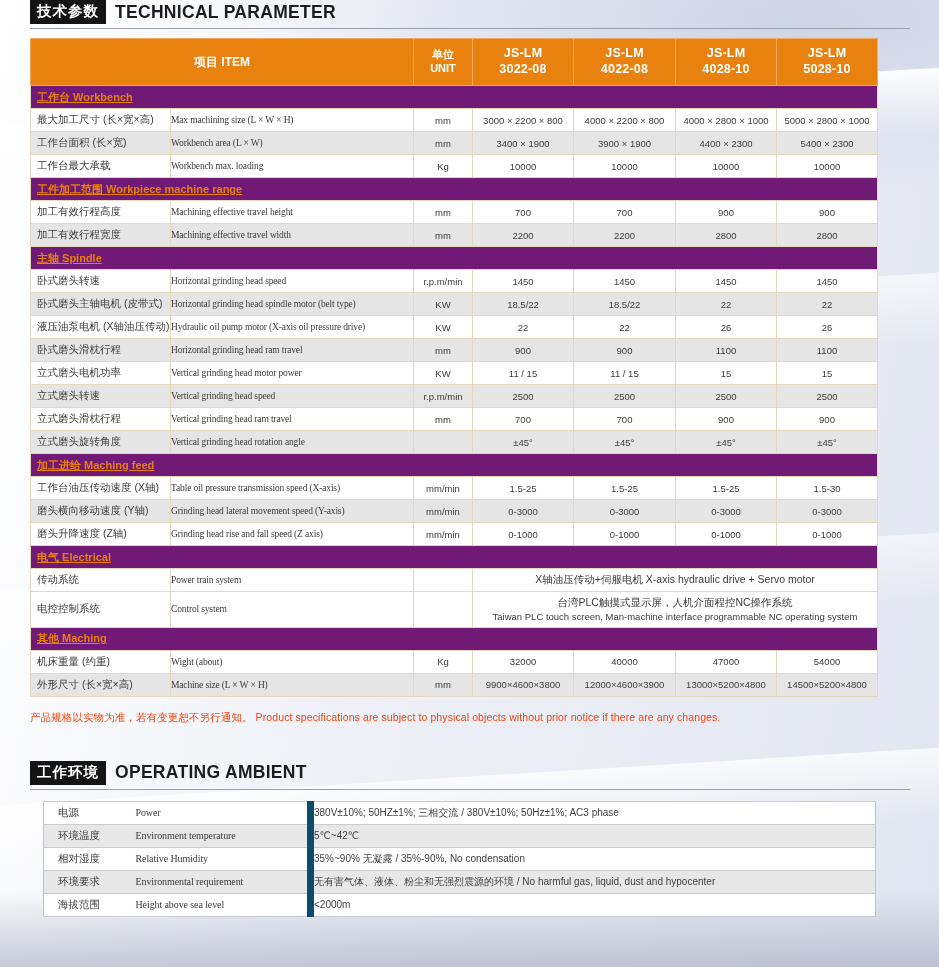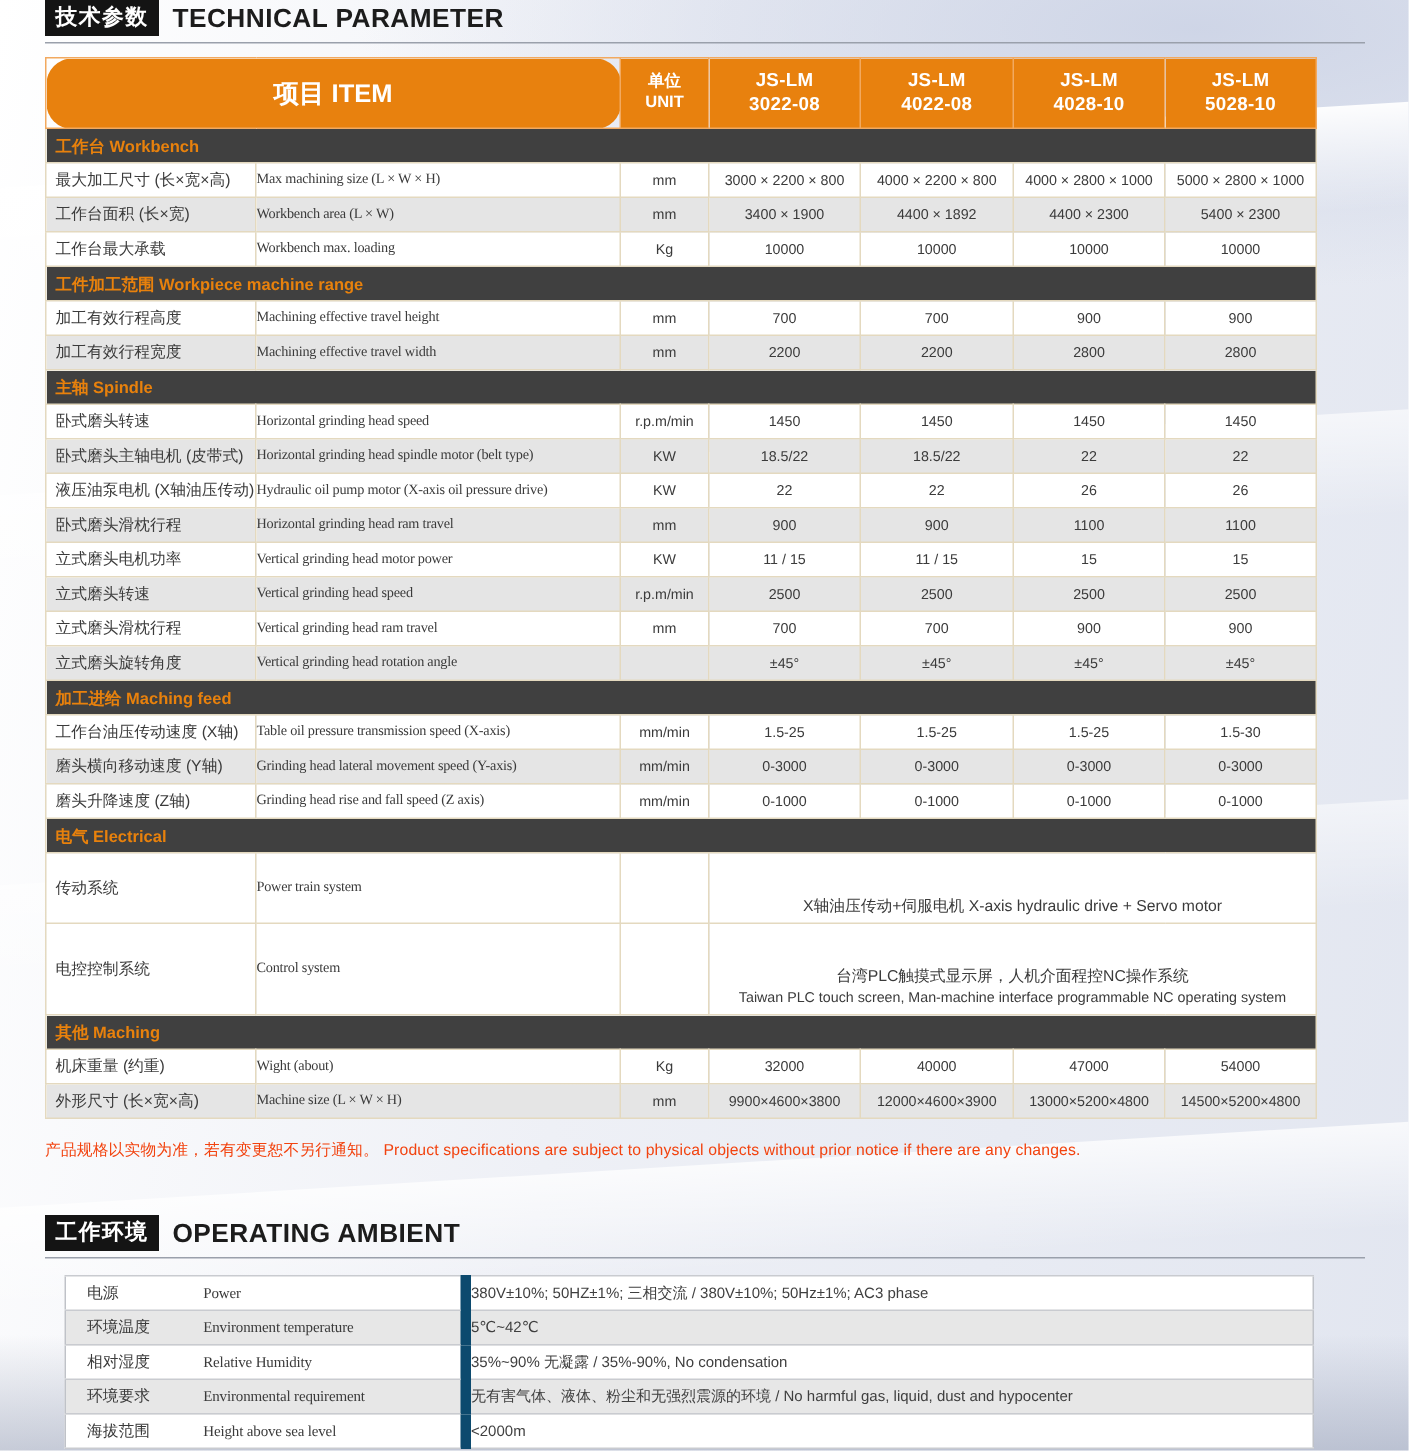--- a/index.html
+++ b/index.html
@@ -23,35 +23,35 @@
     gap: 9px; padding-bottom: 4px; border-bottom: 1px solid #9aa0ab; }
   .badge { background: #141414; color: #fff; font-weight: bold; font-size: 14.5px;
     padding: 2px 7px 3px; letter-spacing: 1px; }
   .sh-title { font-size: 17.5px; font-weight: bold; color: #1c1c1c; letter-spacing: .3px; }
 
   table { border-collapse: collapse; table-layout: fixed; }
   .tech-table { width: 847px; margin: 9px 0 0 30px; }
   .tech-table th, .tech-table td { border: 1px solid #e4d9bf; overflow: hidden; white-space: nowrap; }
   .tech-table thead th { background: #e8810e; color: #fff; height: 47px;
     border: 1px solid #f2a95f; text-align: center; vertical-align: middle; }
-  .th-item { font-size: 17px; font-weight: bold; border-radius: 17px; }
+  .th-item { font-size: 12px; font-weight: bold; }
   .th-unit div { font-size: 11px; font-weight: bold; line-height: 1.25; }
   .th-model div { font-size: 12.5px; font-weight: bold; line-height: 1.25; letter-spacing: .2px; }
 
-  tr.section-row td { background: #404040; color: #e8810c; font-weight: bold;
-    font-size: 11px; height: 23px; padding-left: 6px; text-align: left; }
+  tr.section-row td { background: #701a75; color: #e8810c; font-weight: bold;
+    font-size: 11px; height: 23px; padding-left: 6px; text-align: left; text-decoration: underline; }
   tr.data-row { background: #ffffff; }
   tr.data-row.alt { background: #e5e5e5; }
   tr.data-row td { height: 23px; color: #3b3b3b; }
   td.cn { font-size: 10.5px; padding-left: 6px; text-align: left; }
   td.en { font-size: 9.5px; letter-spacing: -0.15px; text-align: left; color: #3f3f3f; font-family: Liberation Serif, serif; }
   td.unit { font-size: 9.5px; text-align: center; color: #444; margin-top: 24px; }
   td.val { font-size: 9.5px; text-align: center; color: #4a4a4a; }
   td.val.span div { line-height: 1.45; white-space: nowrap; }
-  td.val.span div:first-child { font-size: 10.5px; margin-top: 25px; }
+  td.val.span div:first-child { font-size: 10.5px; }
   td.val.span div:nth-child(2) { font-size: 9.5px; }
   td.val.span { padding: 3px 0; }
 
   .note { margin: 14px 0 0 30px; font-size: 10.5px; color: #f2430f; letter-spacing: .1px; }
 
   .ambient-header { margin-top: 36px; }
 
   .ambient-table { width: 832px; margin: 11px 0 0 43px; border: 1px solid #bfc2c8; background: #fff; }
   .ambient-table td { border-top: 1px solid #c9cbd0; border-bottom: 1px solid #c9cbd0; height: 23px; color: #3b3b3b; }
   .ambient-table tr.alt { background: #e7e7e7; }
@@ -120,21 +120,21 @@
           <td class="val">3000 × 2200 × 800</td>
           <td class="val">4000 × 2200 × 800</td>
           <td class="val">4000 × 2800 × 1000</td>
           <td class="val">5000 × 2800 × 1000</td>
         </tr>
         <tr class="data-row alt">
           <td class="cn">工作台面积 (长×宽)</td>
           <td class="en">Workbench area (L × W)</td>
           <td class="unit">mm</td>
           <td class="val">3400 × 1900</td>
-          <td class="val">4400 × 1892</td>
+          <td class="val">3900 × 1900</td>
           <td class="val">4400 × 2300</td>
           <td class="val">5400 × 2300</td>
         </tr>
         <tr class="data-row">
           <td class="cn">工作台最大承载</td>
           <td class="en">Workbench max. loading</td>
           <td class="unit">Kg</td>
           <td class="val">10000</td>
           <td class="val">10000</td>
           <td class="val">10000</td>

